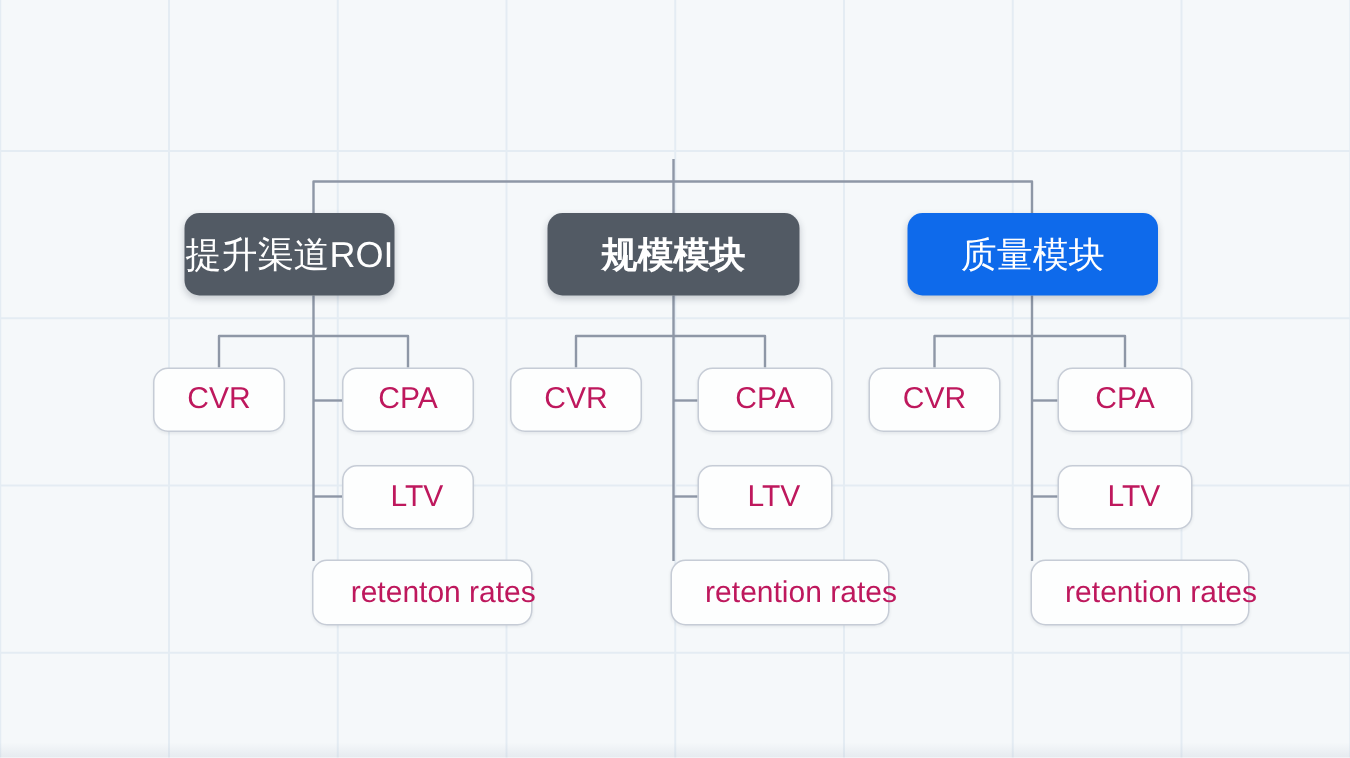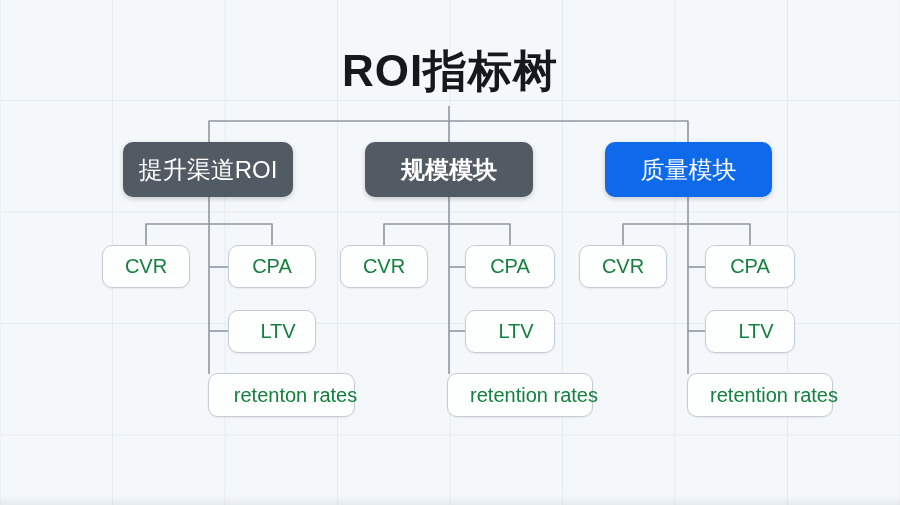--- a/index.html
+++ b/index.html
@@ -34,33 +34,32 @@
     display:flex;align-items:center;justify-content:center;
     border-radius:10px;white-space:nowrap;
   }
   .node.parent{
     top:142px;height:55px;
     color:#ffffff;font-size:24px;font-weight:500;
     box-shadow:0 2px 5px rgba(30,40,60,.22);
   }
   .node.child{
     background:#fdfefe;border:1px solid #c6ccd6;
-    color:#15803d;font-size:20px;
+    color:#be185d;font-size:20px;
     box-shadow:0 1px 2px rgba(30,40,60,.07);
   }
   .row1{top:245px;height:43px;}
   .row2{top:310px;height:43px;padding-left:12px;}
   .row3{top:373px;height:44px;padding-left:28px;}
 </style>
 </head>
 <body>
 
 <div class="canvas">
 
-  <h1 class="title">ROI指标树</h1>
 
   <svg class="connectors" viewBox="0 0 900 505" aria-hidden="true">
 
     <path d="M449,106 L449,142"></path>
     <path d="M209,142 L209,121 L688,121 L688,142"></path>
 
     <path d="M209,197 L209,374"></path>
     <path d="M146,245 L146,224 L272,224 L272,245"></path>
     <path d="M209,267 L228,267"></path>
     <path d="M209,331 L228,331"></path>
@@ -69,21 +68,21 @@
     <path d="M384,245 L384,224 L510,224 L510,245"></path>
     <path d="M449,267 L465,267"></path>
     <path d="M449,331 L465,331"></path>
 
     <path d="M688,197 L688,374"></path>
     <path d="M623,245 L623,224 L750,224 L750,245"></path>
     <path d="M688,267 L705,267"></path>
     <path d="M688,331 L705,331"></path>
   </svg>
 
-  <div class="node parent" style="left: 123px; width: 170px; background: rgb(82, 90, 100);">提升渠道ROI</div>
+  <div class="node parent" style="left: 123px; width: 140px; background: rgb(82, 90, 100);">提升渠道ROI</div>
   <div class="node parent" style="left: 365px; width: 168px; background: rgb(82, 90, 100); font-weight: bold;">规模模块</div>
   <div class="node parent" style="left: 605px; width: 167px; background: rgb(14, 106, 235);">质量模块</div>
 
   <div class="node child row1" style="left:102px;width:88px">CVR</div>
   <div class="node child row1" style="left:228px;width:88px">CPA</div>
   <div class="node child row2" style="left:228px;width:88px">LTV</div>
   <div class="node child row3" style="left:208px;width:147px">retenton rates</div>
 
   <div class="node child row1" style="left:340px;width:88px">CVR</div>
   <div class="node child row1" style="left:465px;width:90px">CPA</div>

